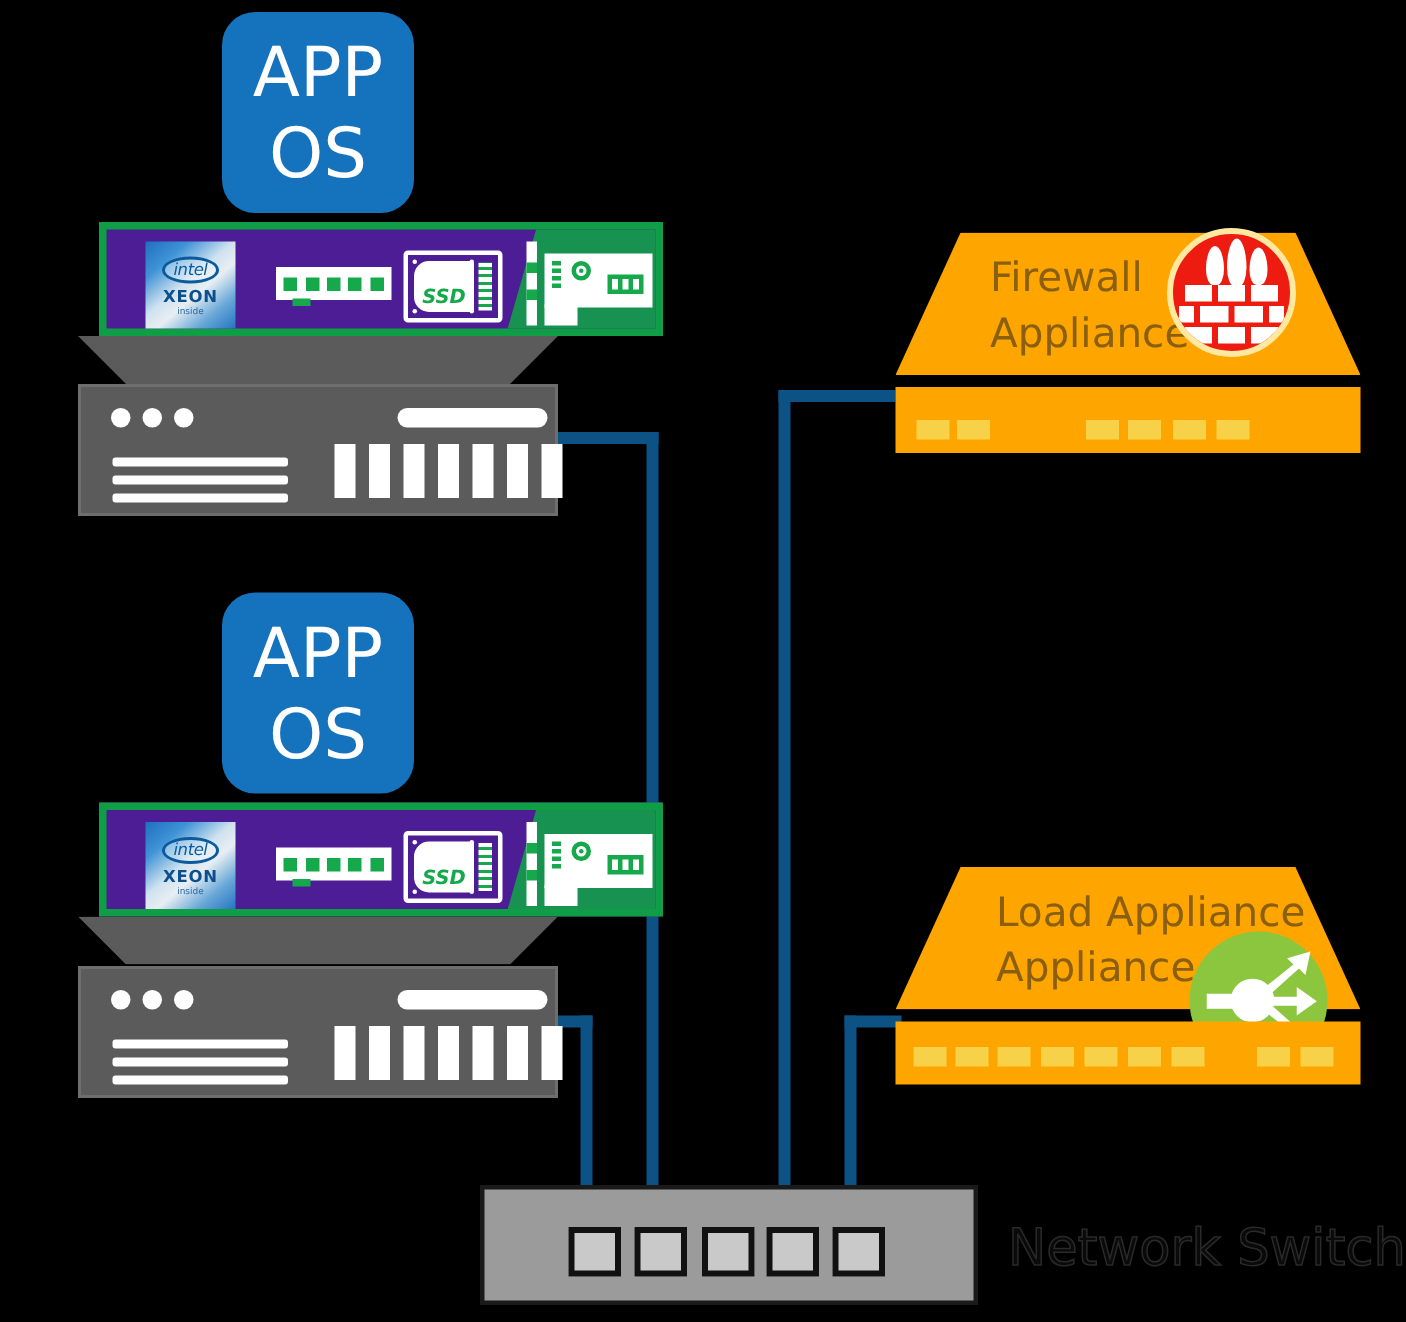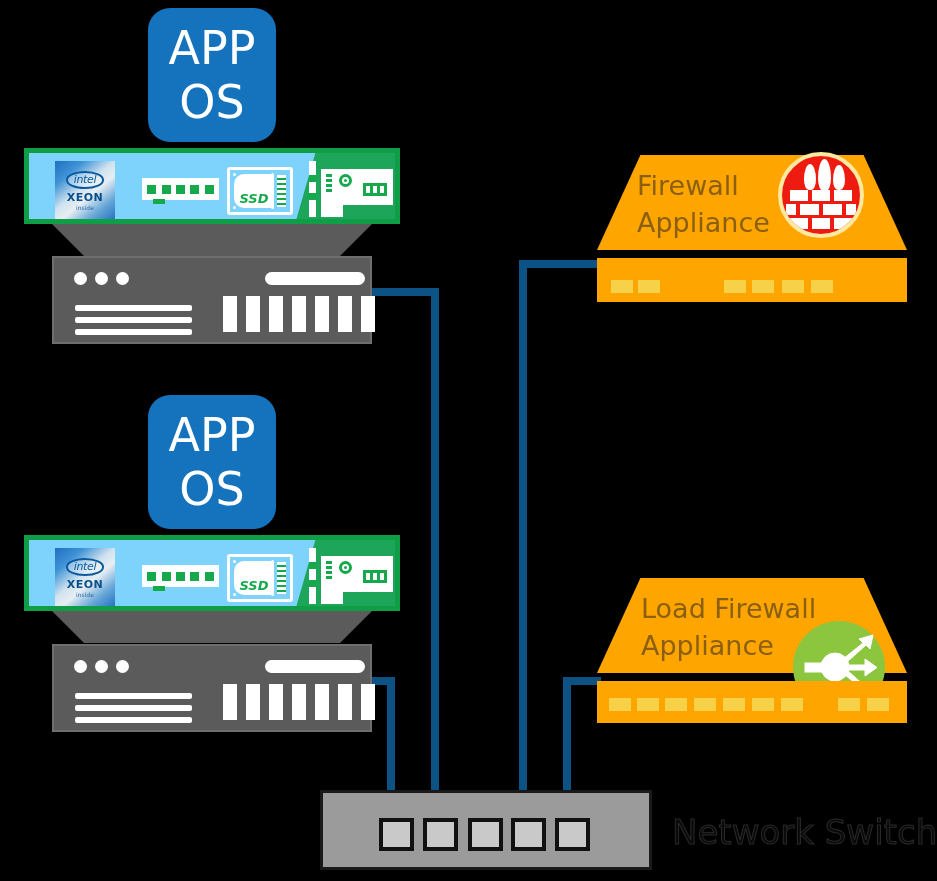--- a/index.html
+++ b/index.html
@@ -27,23 +27,24 @@
     justify-content: center;
     color: #ffffff;
     font-size: 46px;
     line-height: 1.18;
     font-family: "DejaVu Sans", sans-serif;
     font-weight: 400;
   }
 
   
   .board {
-    background: #7dd3fc;
+    background: #4c1d95;
     border: 5px solid #0f9e46;
     box-sizing: border-box;
+    margin-left: 42px;
   }
   .board-inner {
     position: absolute;
     inset: 0;
     overflow: hidden;
   }
   .board-sheen {
     position: absolute;
     right: -30px;
     top: -10px;
@@ -254,20 +255,21 @@
     background: #ffa500;
     clip-path: polygon(14% 0%, 86% 0%, 100% 100%, 0% 100%);
   }
   .appl-label {
     position: absolute;
     color: #8a6010;
     font-size: 27px;
     line-height: 1.38;
     font-family: "DejaVu Sans", sans-serif;
     white-space: nowrap;
+    margin-left: 23px;
   }
   .appl-base {
     position: absolute;
     background: #ffa500;
   }
   .appl-port {
     position: absolute;
     background: #f7d249;
   }
 
@@ -530,21 +532,21 @@
     <div class="appl-port" style="left:14px; top:22px; width:22px; height:13px;"></div>
     <div class="appl-port" style="left:41px; top:22px; width:22px; height:13px;"></div>
     <div class="appl-port" style="left:127px; top:22px; width:22px; height:13px;"></div>
     <div class="appl-port" style="left:155px; top:22px; width:22px; height:13px;"></div>
     <div class="appl-port" style="left:185px; top:22px; width:22px; height:13px;"></div>
     <div class="appl-port" style="left:214px; top:22px; width:22px; height:13px;"></div>
   </div>
 
   <div class="appl-top abs" style="left:597px; top:578px; width:310px; height:95px;"></div>
   <div class="appl-label abs" style="left:641px; top:590px;">
-    <div>Load Firewall</div>
+    <div>Load Appliance</div>
     <div>Appliance</div>
   </div>
 
   <div class="lb-icon abs" style="left:793px; top:621px; width:92px; height:92px;">
     <svg viewBox="0 0 92 92" width="92" height="92">
       <g fill="#ffffff" stroke="#ffffff">
         <rect x="12" y="42" width="26" height="9"></rect>
         <circle cx="42" cy="46" r="14"></circle>
         <path d="M48 44 H72 L72 38 L84 46.5 L72 55 L72 49 H48 Z"></path>
         <path d="M50 38 L70 22 L66 18 L80 14 L77 28 L73 24 L54 41 Z"></path>

